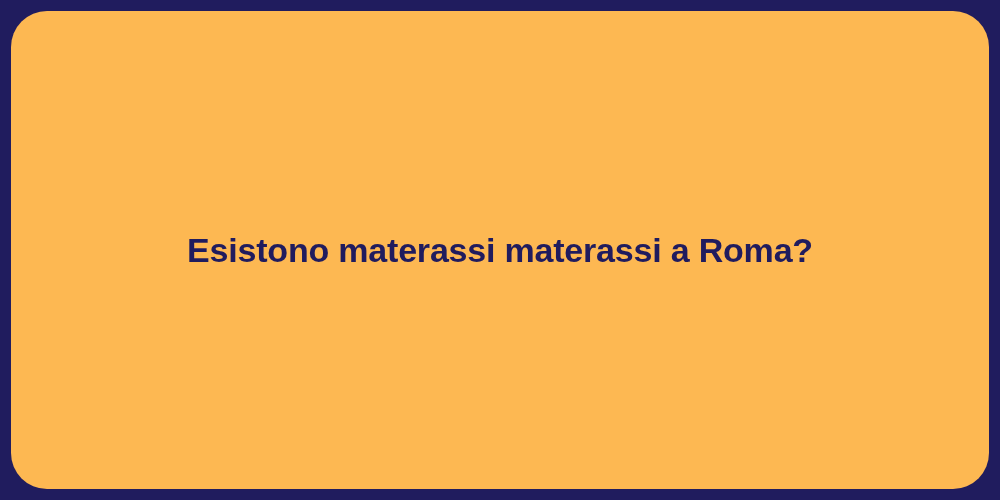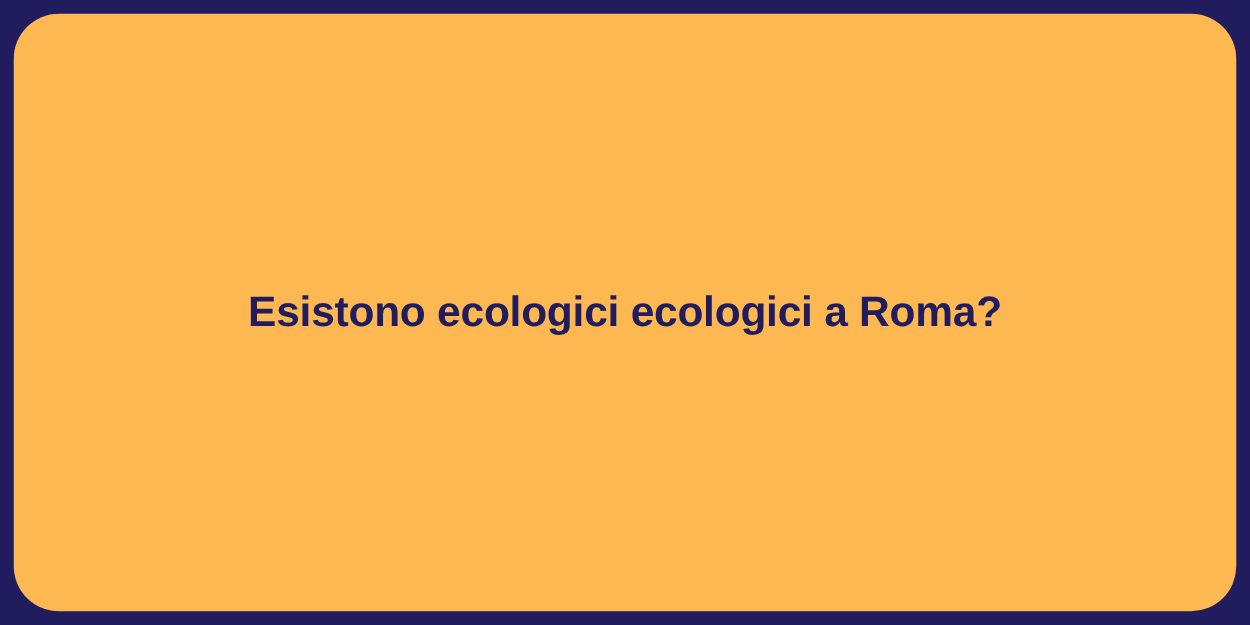--- a/index.html
+++ b/index.html
@@ -51,15 +51,15 @@
     line-height: 1.25;
     letter-spacing: -0.2px;
     white-space: nowrap;
   }
 </style>
 </head>
 <body>
 
 <div class="frame">
   <div class="card">
-    <h1 class="headline">Esistono ecologici ecologici a Roma?</h1>
+    <h1 class="headline">Esistono materassi materassi a Roma?</h1>
   </div>
 </div>
 
 </body></html>

